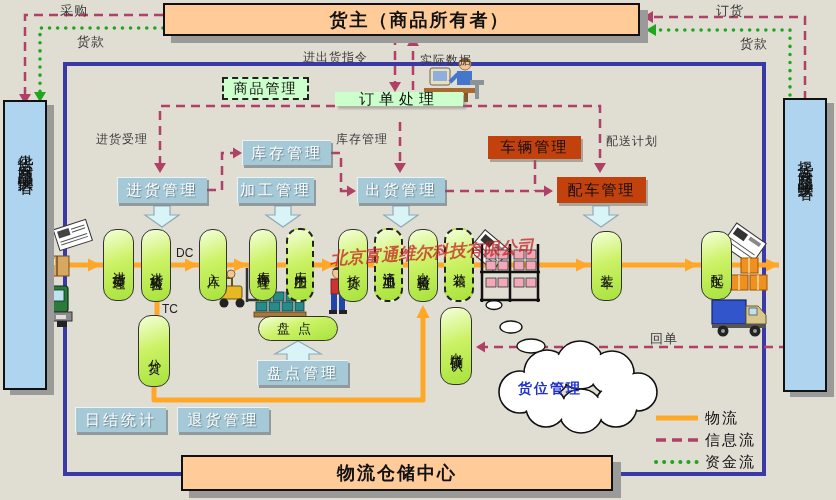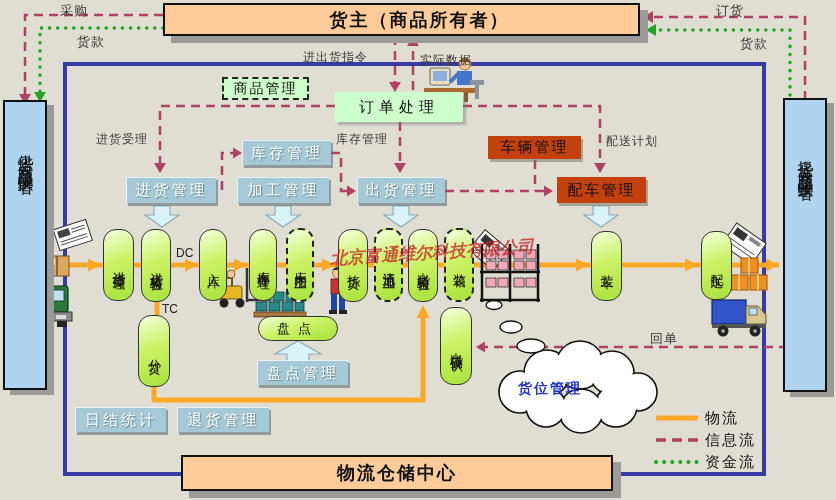--- a/index.html
+++ b/index.html
@@ -338,33 +338,33 @@
   </div>
 
   <div class="abs sidebar" style="left:783px;top:98px;width:44px;height:294px;">
     <div style="height:44px;"></div>
     <span class="vtext">提货商（商品接收者）</span>
   </div>
 
   <div class="abs box box-gdash" style="left:222px;top:77px;width:87px;height:23px;">
       <span>商品管理</span>
     </div>
-  <div class="abs box box-glite" style="left:335px;top:92px;width:128px;height:30px;">
+  <div class="abs box box-glite" style="left:335px;top:92px;width:128px;height:14px;">
       <span>订单处理</span>
     </div>
   <div class="abs box box-blue" style="left:242px;top:140px;width:89px;height:25px;">
       <span>库存管理</span>
     </div>
   <div class="abs box box-yellow" style="left:488px;top:136px;width:93px;height:23px;">
       <span>车辆管理</span>
     </div>
-  <div class="abs box box-blue" style="left:126px;top:177px;width:90px;height:26px;">
+  <div class="abs box box-blue" style="left:117px;top:177px;width:90px;height:26px;">
       <span>进货管理</span>
     </div>
-  <div class="abs box box-blue" style="left:237px;top:177px;width:92px;height:26px;">
+  <div class="abs box box-blue" style="left:237px;top:177px;width:77px;height:26px;">
       <span>加工管理</span>
     </div>
   <div class="abs box box-blue" style="left:357px;top:177px;width:88px;height:26px;">
       <span>出货管理</span>
     </div>
   <div class="abs box box-yellow" style="left:557px;top:177px;width:89px;height:26px;">
       <span>配车管理</span>
     </div>
   <div class="abs box box-blue" style="left:257px;top:360px;width:91px;height:25px;">
       <span>盘点管理</span>

